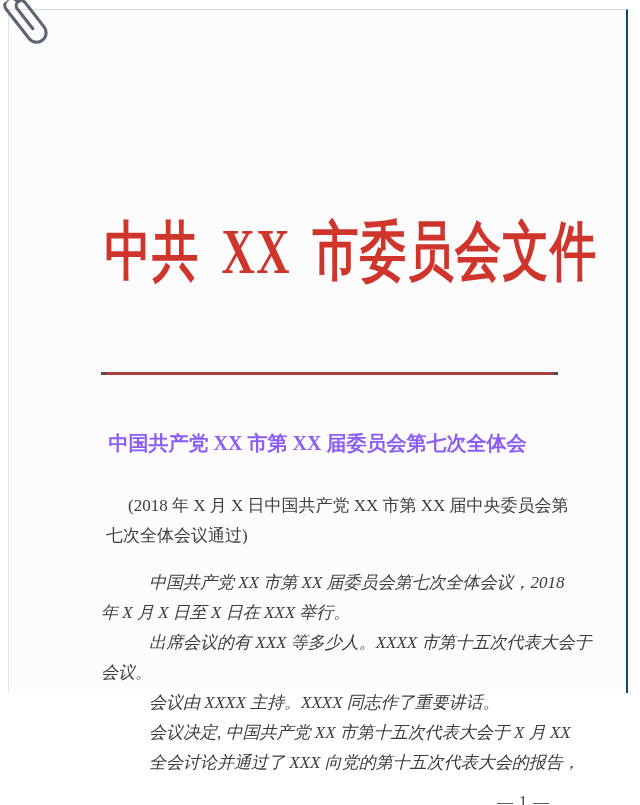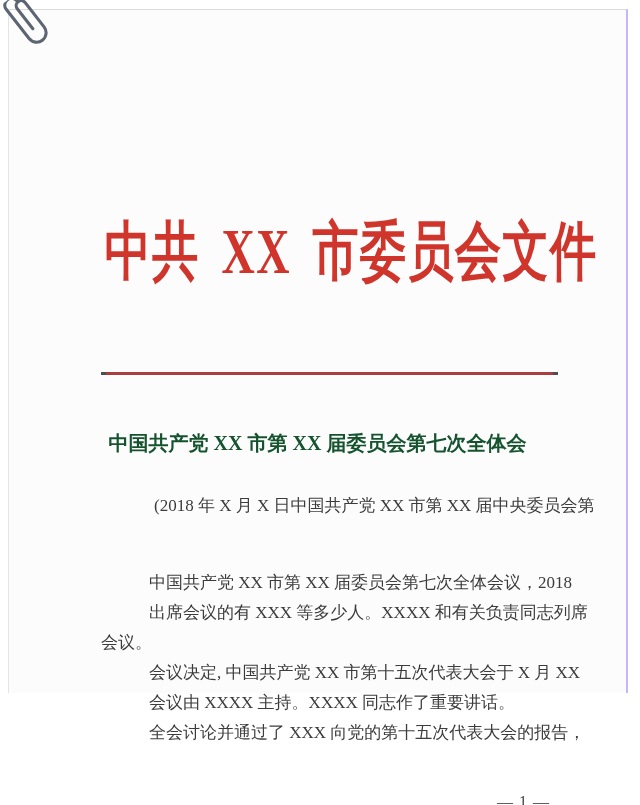--- a/index.html
+++ b/index.html
@@ -17,21 +17,21 @@
   
   .page {
     position: absolute;
     left: 8px;
     top: 9px;
     width: 620px;
     height: 684px;
     background: #fcfcfd;
     border-top: 1px solid #d9dade;
     border-left: 1px solid #e3e4e8;
-    border-right: 2px solid #c4b5fd;
+    border-right: 2px solid #0c4a6e;
     box-sizing: border-box;
   }
   
   .paperclip {
     position: absolute;
     left: 6px;
     top: -8px;
     width: 44px;
     height: 58px;
     transform: rotate(-38deg);
@@ -71,44 +71,44 @@
   
   .doc-title {
     position: absolute;
     top: 419px;
     left: 0;
     right: 0;
     text-align: center;
     font-weight: 700;
     font-size: 20px;
     line-height: 28px;
-    color: #14532d;
+    color: #8b5cf6;
   }
   .dt-line { white-space: nowrap; }
   
   .subtitle {
     position: absolute;
     top: 481px;
-    left: 123px;
+    left: 97px;
     font-size: 17px;
     line-height: 30px;
     color: #3c3c3c;
   }
   .sub-line { white-space: nowrap; }
   .sub-line.indent-sub { padding-left: 22px; }
   
   .body-text {
     position: absolute;
     top: 558px;
     left: 92px;
     font-size: 17px;
     line-height: 30px;
     color: #3c3c3c;
   }
-  .line { white-space: nowrap; }
+  .line { white-space: nowrap; font-style: italic; }
   .line.indent { padding-left: 48px; }
   
   .page-number {
     position: absolute;
     top: 779px;
     left: 84px;
     width: 457px;
     text-align: right;
     font-size: 16px;
     line-height: 26px;
@@ -128,28 +128,30 @@
     </div>
 
     <div class="red-rule"></div>
 
     <div class="doc-title">
       <div class="dt-line">中国共产党 XX 市第 XX 届委员会第七次全体会</div>
     </div>
 
     <div class="subtitle">
       <div class="sub-line indent-sub">(2018 年 X 月 X 日中国共产党 XX 市第 XX 届中央委员会第</div>
+      <div class="sub-line">七次全体会议通过)</div>
     </div>
 
     <div class="body-text">
       <div class="line indent">中国共产党 XX 市第 XX 届委员会第七次全体会议，2018</div>
-      <div class="line indent">出席会议的有 XXX 等多少人。XXXX 和有关负责同志列席</div>
+      <div class="line">年 X 月 X 日至 X 日在 XXX 举行。</div>
+      <div class="line indent">出席会议的有 XXX 等多少人。XXXX 市第十五次代表大会于</div>
       <div class="line">会议。</div>
+      <div class="line indent">会议由 XXXX 主持。XXXX 同志作了重要讲话。</div>
       <div class="line indent">会议决定, 中国共产党 XX 市第十五次代表大会于 X 月 XX</div>
-      <div class="line indent">会议由 XXXX 主持。XXXX 同志作了重要讲话。</div>
       <div class="line indent">全会讨论并通过了 XXX 向党的第十五次代表大会的报告，</div>
     </div>
 
     <div class="page-number">— 1 —</div>
 
   </div>
 
   <svg class="paperclip" viewBox="0 0 48 64" fill="none" xmlns="http://www.w3.org/2000/svg">
     <path d="M28 7 A7.5 7.5 0 0 0 13 7 L13 48 A10.5 10.5 0 0 0 34 48 L34 14 A5.5 5.5 0 0 0 23 14 L23 42" stroke="#5d6572" stroke-width="3.4" stroke-linecap="round" fill="none"></path>
   </svg>

